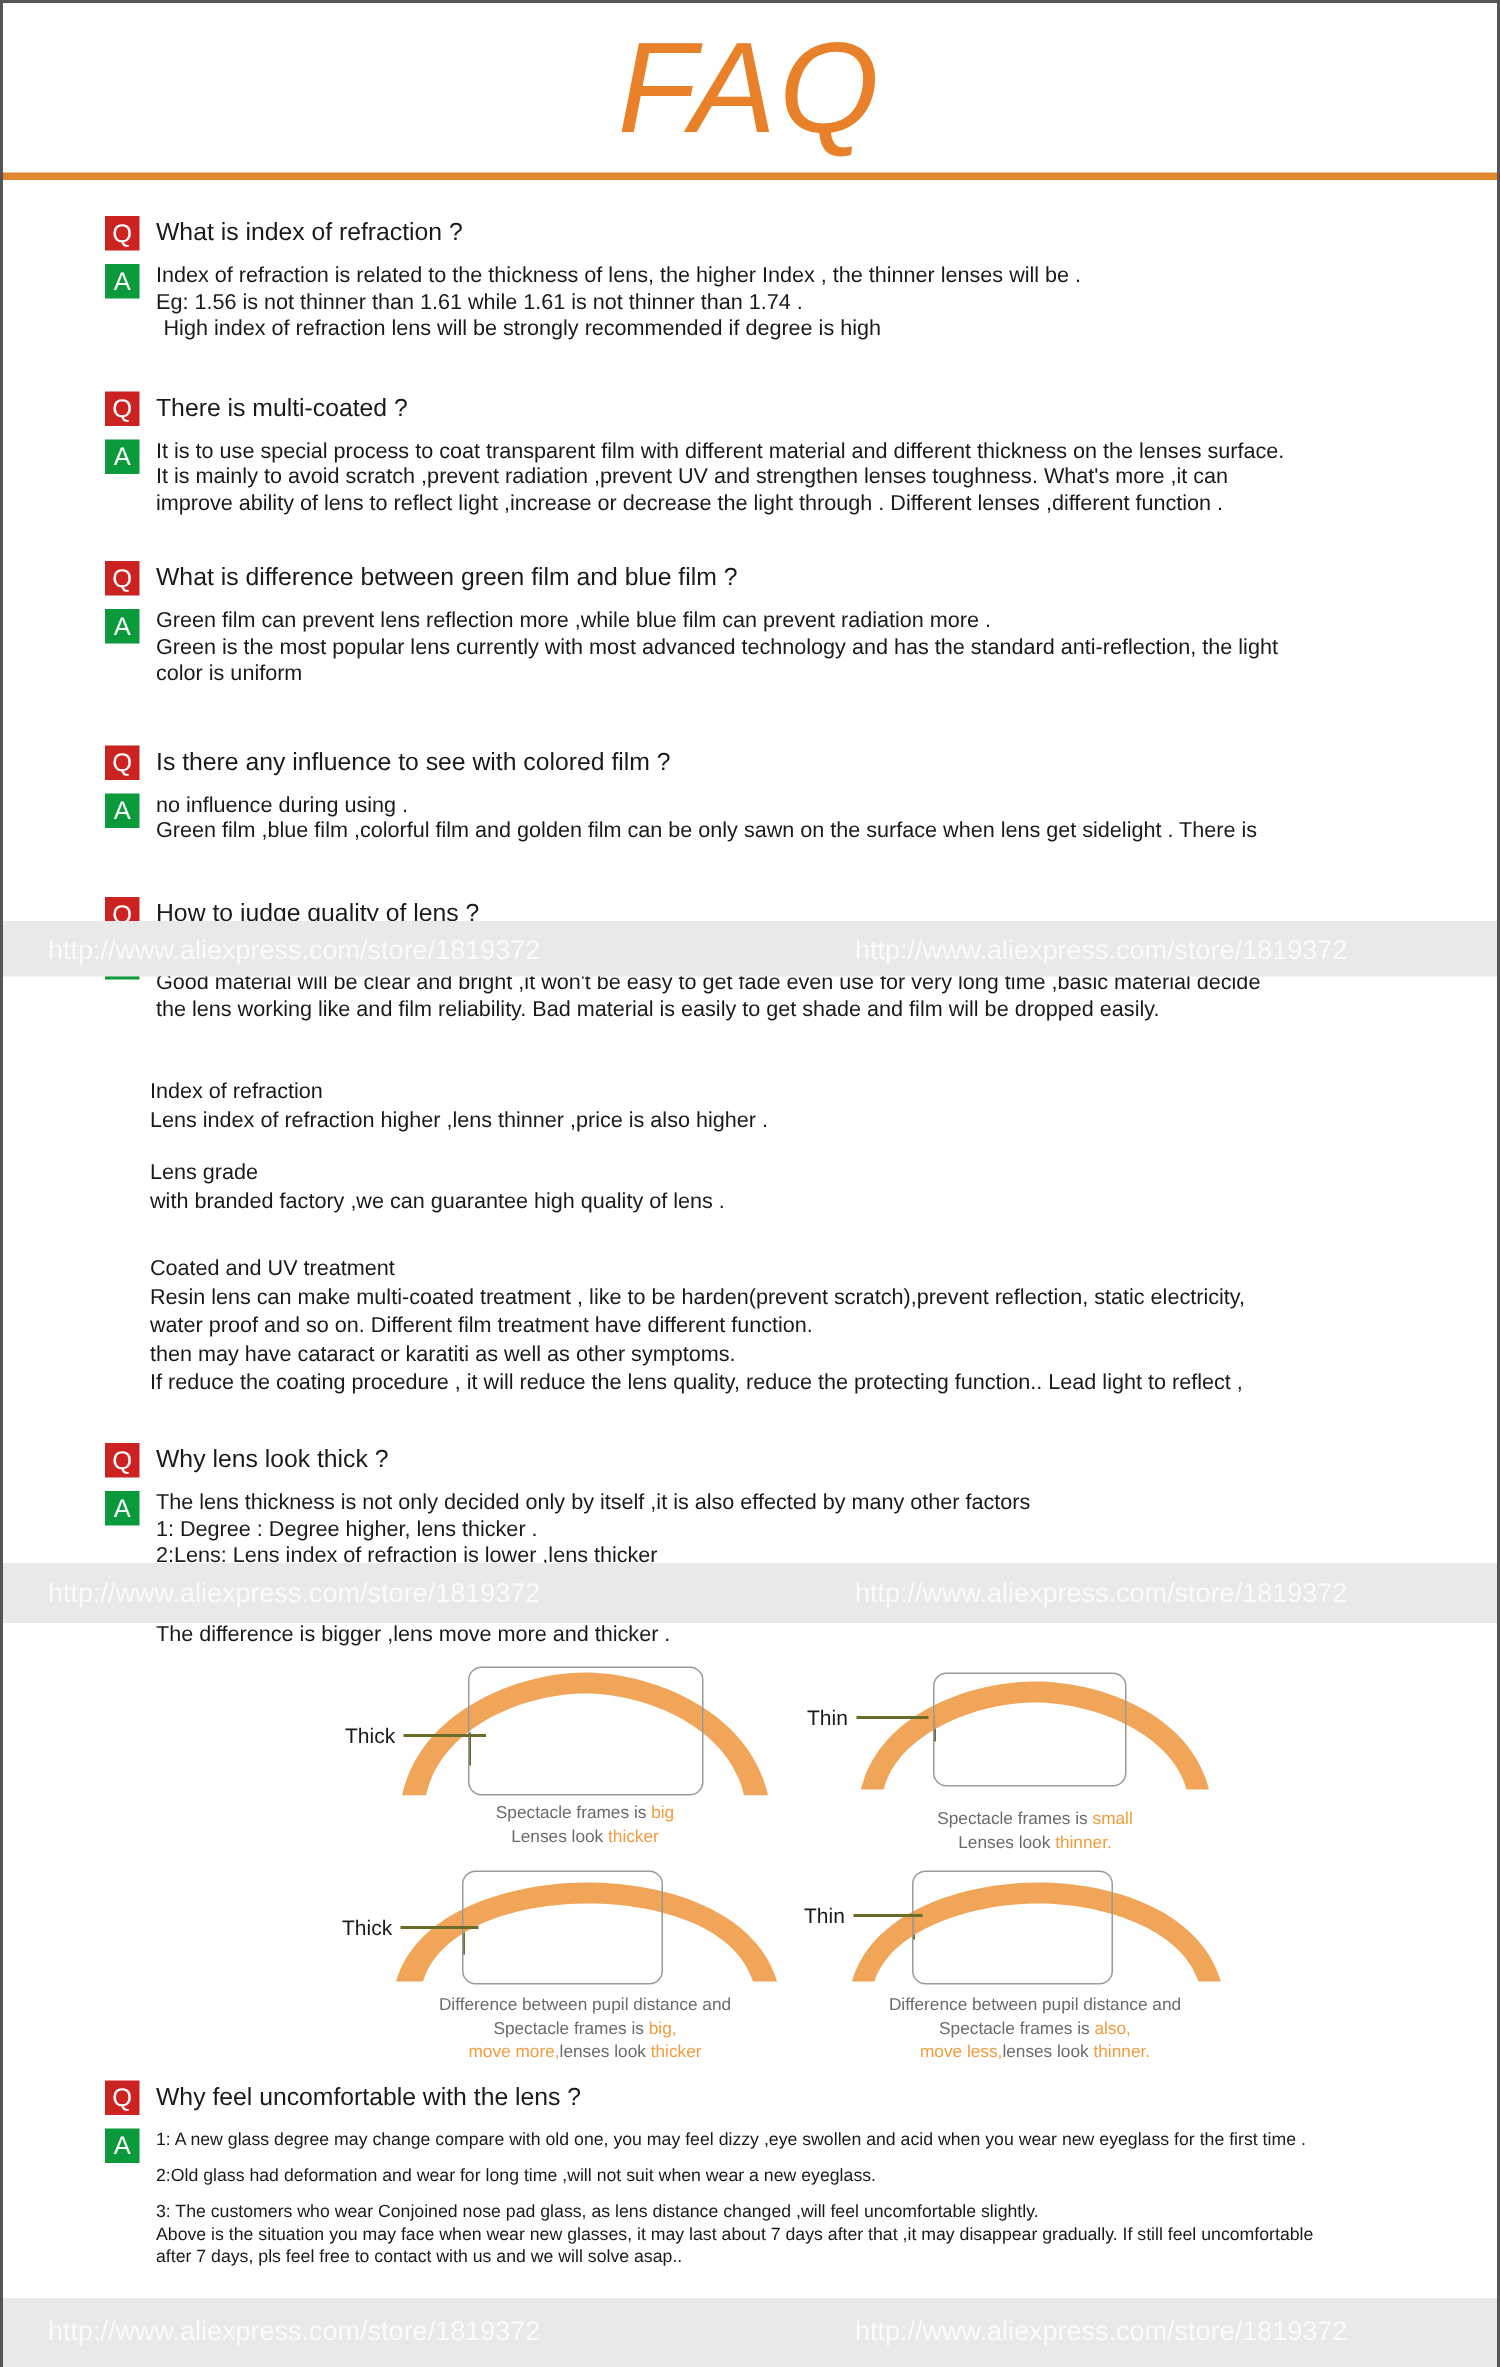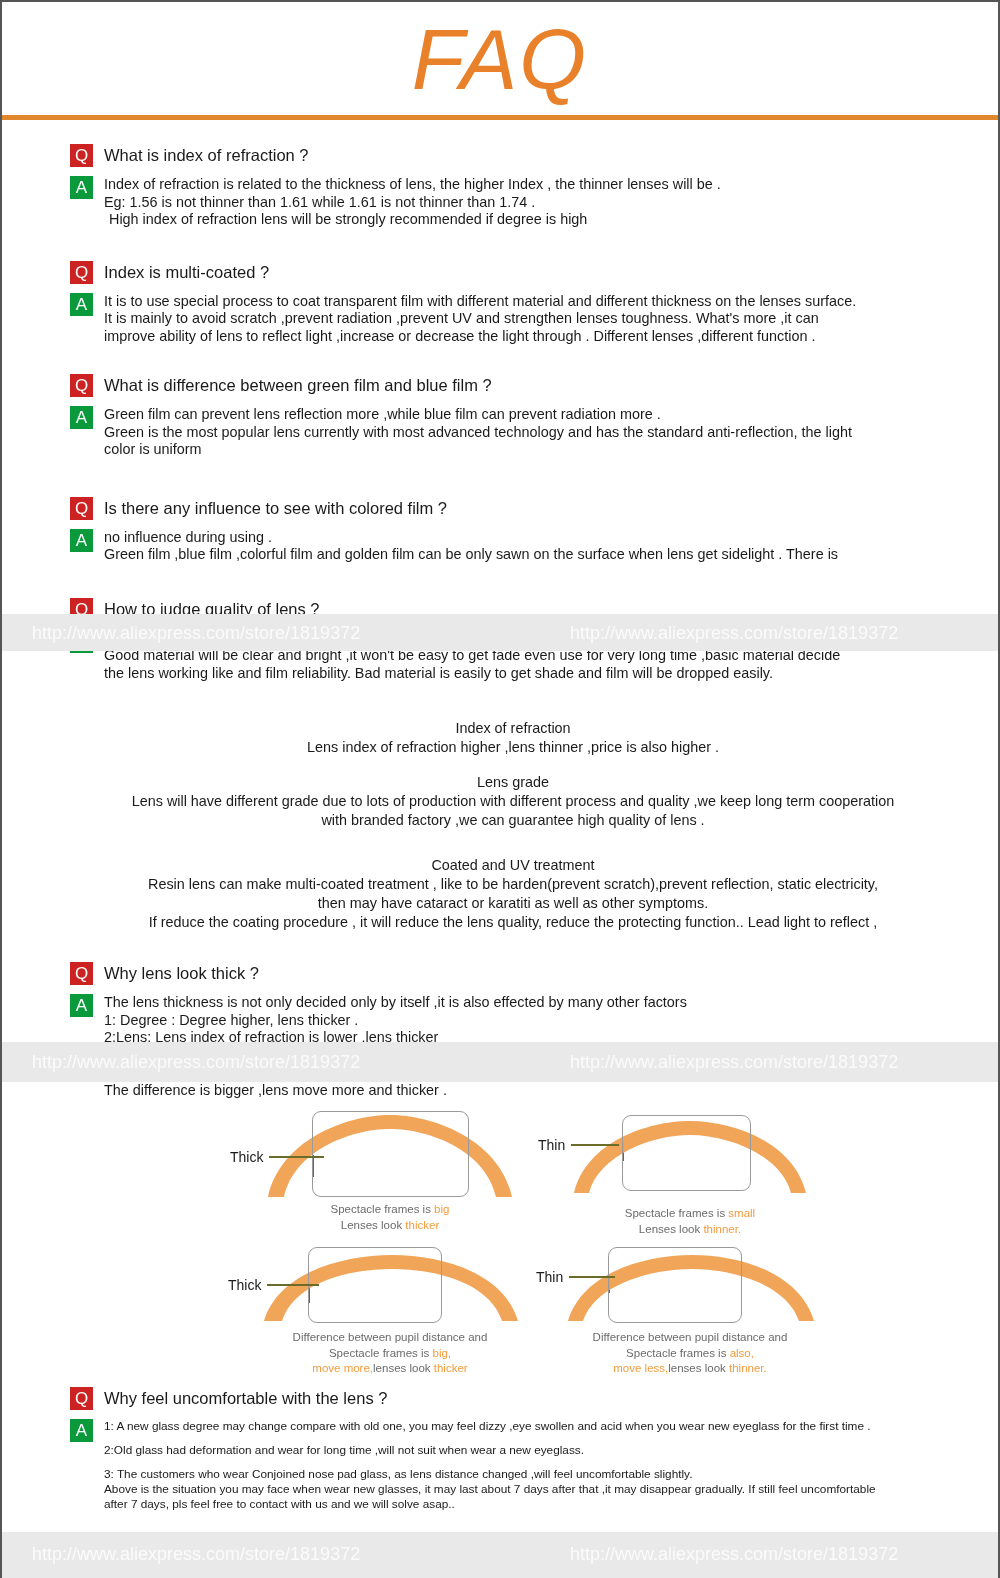--- a/index.html
+++ b/index.html
@@ -198,21 +198,21 @@
           <div>Index of refraction is related to the thickness of lens, the higher Index , the thinner lenses will be .</div>
           <div>Eg:  1.56 is not thinner than 1.61 while 1.61 is not thinner than 1.74 .</div>
           <div style="padding-left:5px;">High index of refraction lens will be strongly recommended if degree is high</div>
         </div>
       </div>
     </div>
 
     <div class="qa-block" style="margin-top:32px;">
       <div class="row q-row">
         <span class="badge q">Q</span>
-        <div class="txt q-text">Index is multi-coated ?</div>
+        <div class="txt q-text">There is multi-coated ?</div>
       </div>
       <div class="row">
         <span class="badge a">A</span>
         <div class="txt a-text">
           <div>It is to use special process to coat transparent film with different material and different thickness on the lenses surface.</div>
           <div>It is mainly to avoid scratch ,prevent radiation ,prevent UV and strengthen lenses toughness. What's more ,it can</div>
           <div>improve ability of lens to reflect light ,increase or decrease the light through . Different lenses ,different function .</div>
         </div>
       </div>
     </div>
@@ -254,30 +254,30 @@
       <div class="row">
         <span class="badge a">A</span>
         <div class="txt a-text">
           <div>Basic material :</div>
           <div>Good material will be clear and bright ,it won't be easy to get fade even use for very long time ,basic material decide</div>
           <div>the lens working like and film reliability. Bad material is easily to get shade and film will be dropped easily.</div>
         </div>
       </div>
     </div>
 
-    <div class="qa-block" style="padding-left:56px;margin-top:37px;text-align:center;">
+    <div class="qa-block" style="padding-left:98px;margin-top:37px;">
       <div class="plain">Index of refraction</div>
       <div class="plain">Lens index of refraction higher ,lens thinner ,price is also higher .</div>
       <div class="gap-md"></div>
       <div class="plain">Lens grade</div>
-      <div class="plain">Lens will have different grade due to lots of production with different process and quality ,we keep long term cooperation</div>
       <div class="plain">with branded factory ,we can guarantee high quality of lens .</div>
       <div class="gap-lg"></div>
       <div class="plain">Coated and UV treatment</div>
       <div class="plain">Resin lens can make multi-coated treatment , like to be harden(prevent scratch),prevent reflection, static electricity,</div>
+      <div class="plain">water proof and so on. Different film treatment have different function.</div>
       <div class="plain">then may have cataract or karatiti as well as other symptoms.</div>
       <div class="plain">If reduce the coating procedure , it will reduce the lens quality, reduce the protecting function.. Lead light to reflect ,</div>
     </div>
 
     <div class="qa-block" style="margin-top:30px;">
       <div class="row q-row">
         <span class="badge q">Q</span>
         <div class="txt q-text">Why lens look thick ?</div>
       </div>
       <div class="row">

